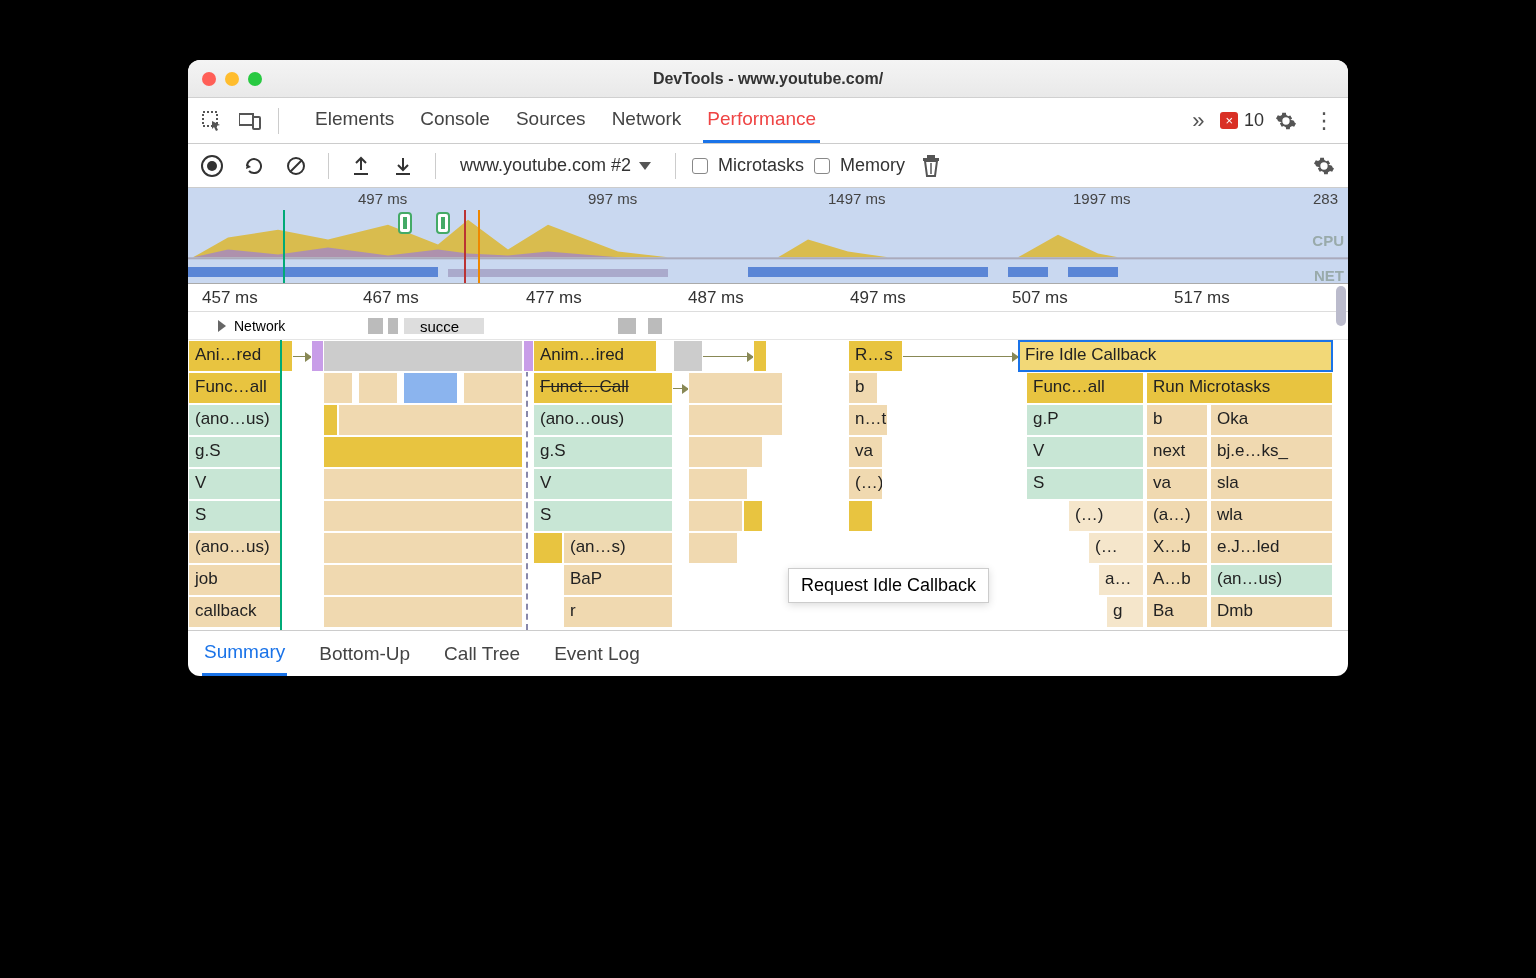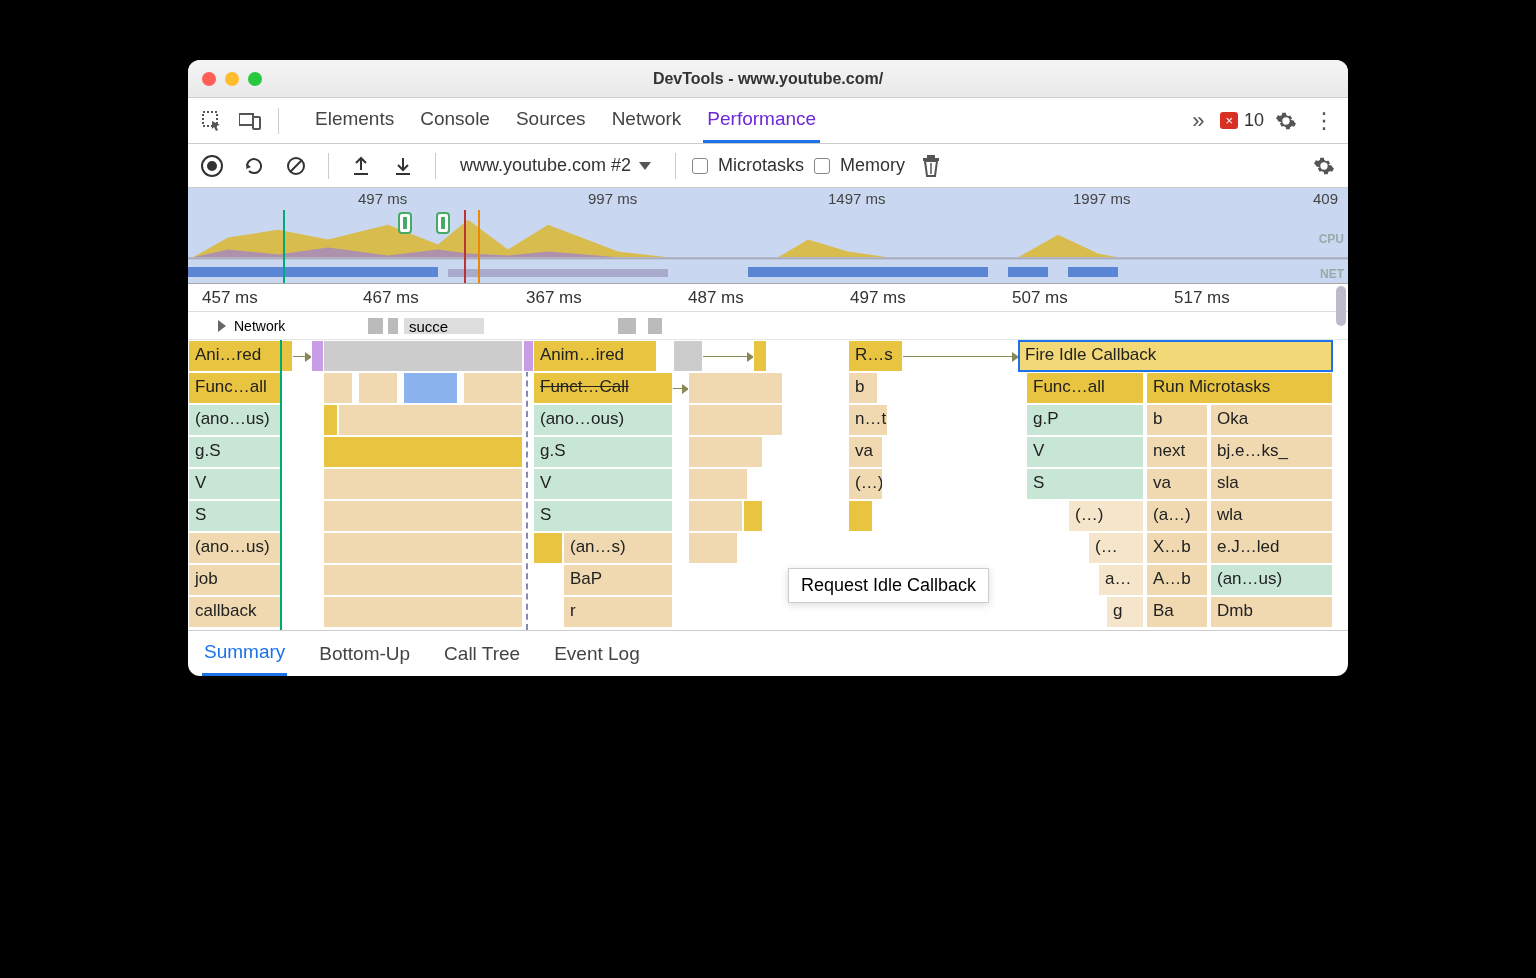--- a/index.html
+++ b/index.html
@@ -36,40 +36,40 @@
   .title { position:absolute; left:0; right:0; text-align:center; font-size:16px; font-weight:600; color:#333; }
   
   .main-toolbar {
     height:46px; display:flex; align-items:center; border-bottom:1px solid #ccc;
     padding:0 8px; gap:6px; font-size:18px; color:#333;
   }
   .tb-btn { width:32px; height:32px; display:flex; align-items:center; justify-content:center; color:#555; }
   .divider { width:1px; height:26px; background:#ccc; margin:0 6px; }
   .tabs { display:flex; gap:18px; flex:1; padding-left:20px; font-size:19px; }
   .tab { padding:10px 4px; color:#444; }
-  .tab.active { color:#6d28d9; border-bottom:3px solid #1a73e8;text-align:center; }
+  .tab.active { color:#ef4444; border-bottom:3px solid #1a73e8;text-align:center; }
   .err-badge { background:#d93025; color:#fff; font-size:13px; padding:1px 5px; border-radius:3px; margin-right:4px;}
   .err-count { display:flex; align-items:center; gap:2px; font-size:18px; }
   
   .sub-toolbar {
     height:44px; display:flex; align-items:center; border-bottom:1px solid #ccc;
     padding:0 8px; gap:10px; font-size:18px; color:#333;
   }
   .rec-outer{width:22px;height:22px;border:2px solid #333;border-radius:50%;display:flex;align-items:center;justify-content:center;}
   .rec-inner{width:10px;height:10px;border-radius:50%;background:#333;}
   .dropdown { display:flex; align-items:center; gap:8px; padding:0 8px;}
   .tri-down { width:0;height:0;border-left:6px solid transparent;border-right:6px solid transparent;border-top:8px solid #555;}
   .checkbox { width:16px;height:16px;border:1.5px solid #888;border-radius:3px; }
   
   .overview {
     height:96px; position:relative; background:#c9d8f0; border-bottom:1px solid #aaa;
   }
   .ov-ticks { position:absolute; top:2px; left:0; right:0; height:18px; font-size:15px; color:#444;}
   .ov-tick { position:absolute; }
-  .ov-side { position:absolute; right:4px; font-size:12px; color:#9aa; font-weight:700;}
+  .ov-side { position:absolute; right:4px; font-size:15px; color:#9aa; font-weight:700;}
   .ov-cpu { top:44px; } .ov-net { top:79px; }
   .ov-body { position:absolute; left:0; right:0; top:22px; bottom:0;}
   .ov-net-bar { position:absolute; height:10px; background:#5b86d6; bottom:6px;}
   .ov-handle { position:absolute; top:2px; width:14px; height:22px; border:2px solid #4a6; border-radius:4px; background:#fff;}
   .ov-handle::before{content:'';position:absolute;left:3px;top:3px;bottom:3px;width:2px;background:#4a6;}
   .ov-handle::after{content:'';position:absolute;right:3px;top:3px;bottom:3px;width:2px;background:#4a6;}
   
   .ruler { height:28px; position:relative; border-bottom:1px solid #ddd; font-size:17px;}
   .rul-tick { position:absolute; top:4px; color:#333;}
   
@@ -208,21 +208,21 @@
         </svg>
     </div>
   </div>
 
   <div class="overview">
     <div class="ov-ticks">
       <span class="ov-tick" style="left:170px">497 ms</span>
       <span class="ov-tick" style="left:400px">997 ms</span>
       <span class="ov-tick" style="left:640px">1497 ms</span>
       <span class="ov-tick" style="left:885px">1997 ms</span>
-      <span class="ov-tick" style="left:1125px">409</span>
+      <span class="ov-tick" style="left:1125px">283</span>
     </div>
     <div class="ov-side ov-cpu">CPU</div>
     <div class="ov-side ov-net">NET</div>
     <div class="ov-body">
 
       <svg width="100%" height="100%" viewBox="0 0 1160 74" preserveAspectRatio="none">
         <path d="M5 48 L40 28 L90 20 L140 30 L200 15 L250 35 L280 10 L320 40 L360 15 L430 42 L480 48 L5 48 Z" fill="#d9bc4e"></path>
         <path d="M5 48 L40 40 L90 45 L140 38 L200 46 L250 40 L280 44 L320 46 L360 42 L430 48 L5 48 Z" fill="#9b7fd6" opacity="0.7"></path>
         <path d="M590 48 L620 30 L660 42 L700 48 Z" fill="#d9bc4e"></path>
         <path d="M830 48 L870 25 L910 44 L930 48 Z" fill="#d9bc4e"></path>
@@ -239,34 +239,34 @@
 
       <div style="position:absolute;left:95px;top:0;bottom:0;width:2px;background:#0a7;"></div>
       <div style="position:absolute;left:276px;top:0;bottom:0;width:2px;background:#b33;"></div>
       <div style="position:absolute;left:290px;top:0;bottom:0;width:2px;background:#e80;"></div>
     </div>
   </div>
 
   <div class="ruler" style="position:relative;">
     <span class="rul-tick" style="left:14px">457 ms</span>
     <span class="rul-tick" style="left:175px">467 ms</span>
-    <span class="rul-tick" style="left:338px">367 ms</span>
+    <span class="rul-tick" style="left:338px">477 ms</span>
     <span class="rul-tick" style="left:500px">487 ms</span>
     <span class="rul-tick" style="left:662px">497 ms</span>
     <span class="rul-tick" style="left:824px">507 ms</span>
     <span class="rul-tick" style="left:986px">517 ms</span>
     <div class="vscroll"></div>
   </div>
 
   <div class="net-row">
     <div class="disclose"></div>
     <span>Network</span>
     <div class="net-bar" style="left:180px;width:15px;background:#bbb;"></div>
     <div class="net-bar" style="left:200px;width:10px;background:#bbb;"></div>
-    <div class="net-bar" style="left:216px;width:80px;background:#ddd;font-size:15px;padding:0 5px;">succe</div>
+    <div class="net-bar" style="left:216px;width:80px;background:#ddd;font-size:15px;padding:0 16px;">succe</div>
     <div class="net-bar" style="left:430px;width:18px;background:#bbb;"></div>
     <div class="net-bar" style="left:460px;width:14px;background:#bbb;"></div>
   </div>
 
   <div class="flame">
     <div class="sep-dash" style="left:338px"></div>
 
     <div class="flame-row" style="top:0">
       <div class="cell c-yellow" style="left:0;width:105px">Ani…red</div>
       <div class="varrow" style="left:105px;width:18px"></div>

